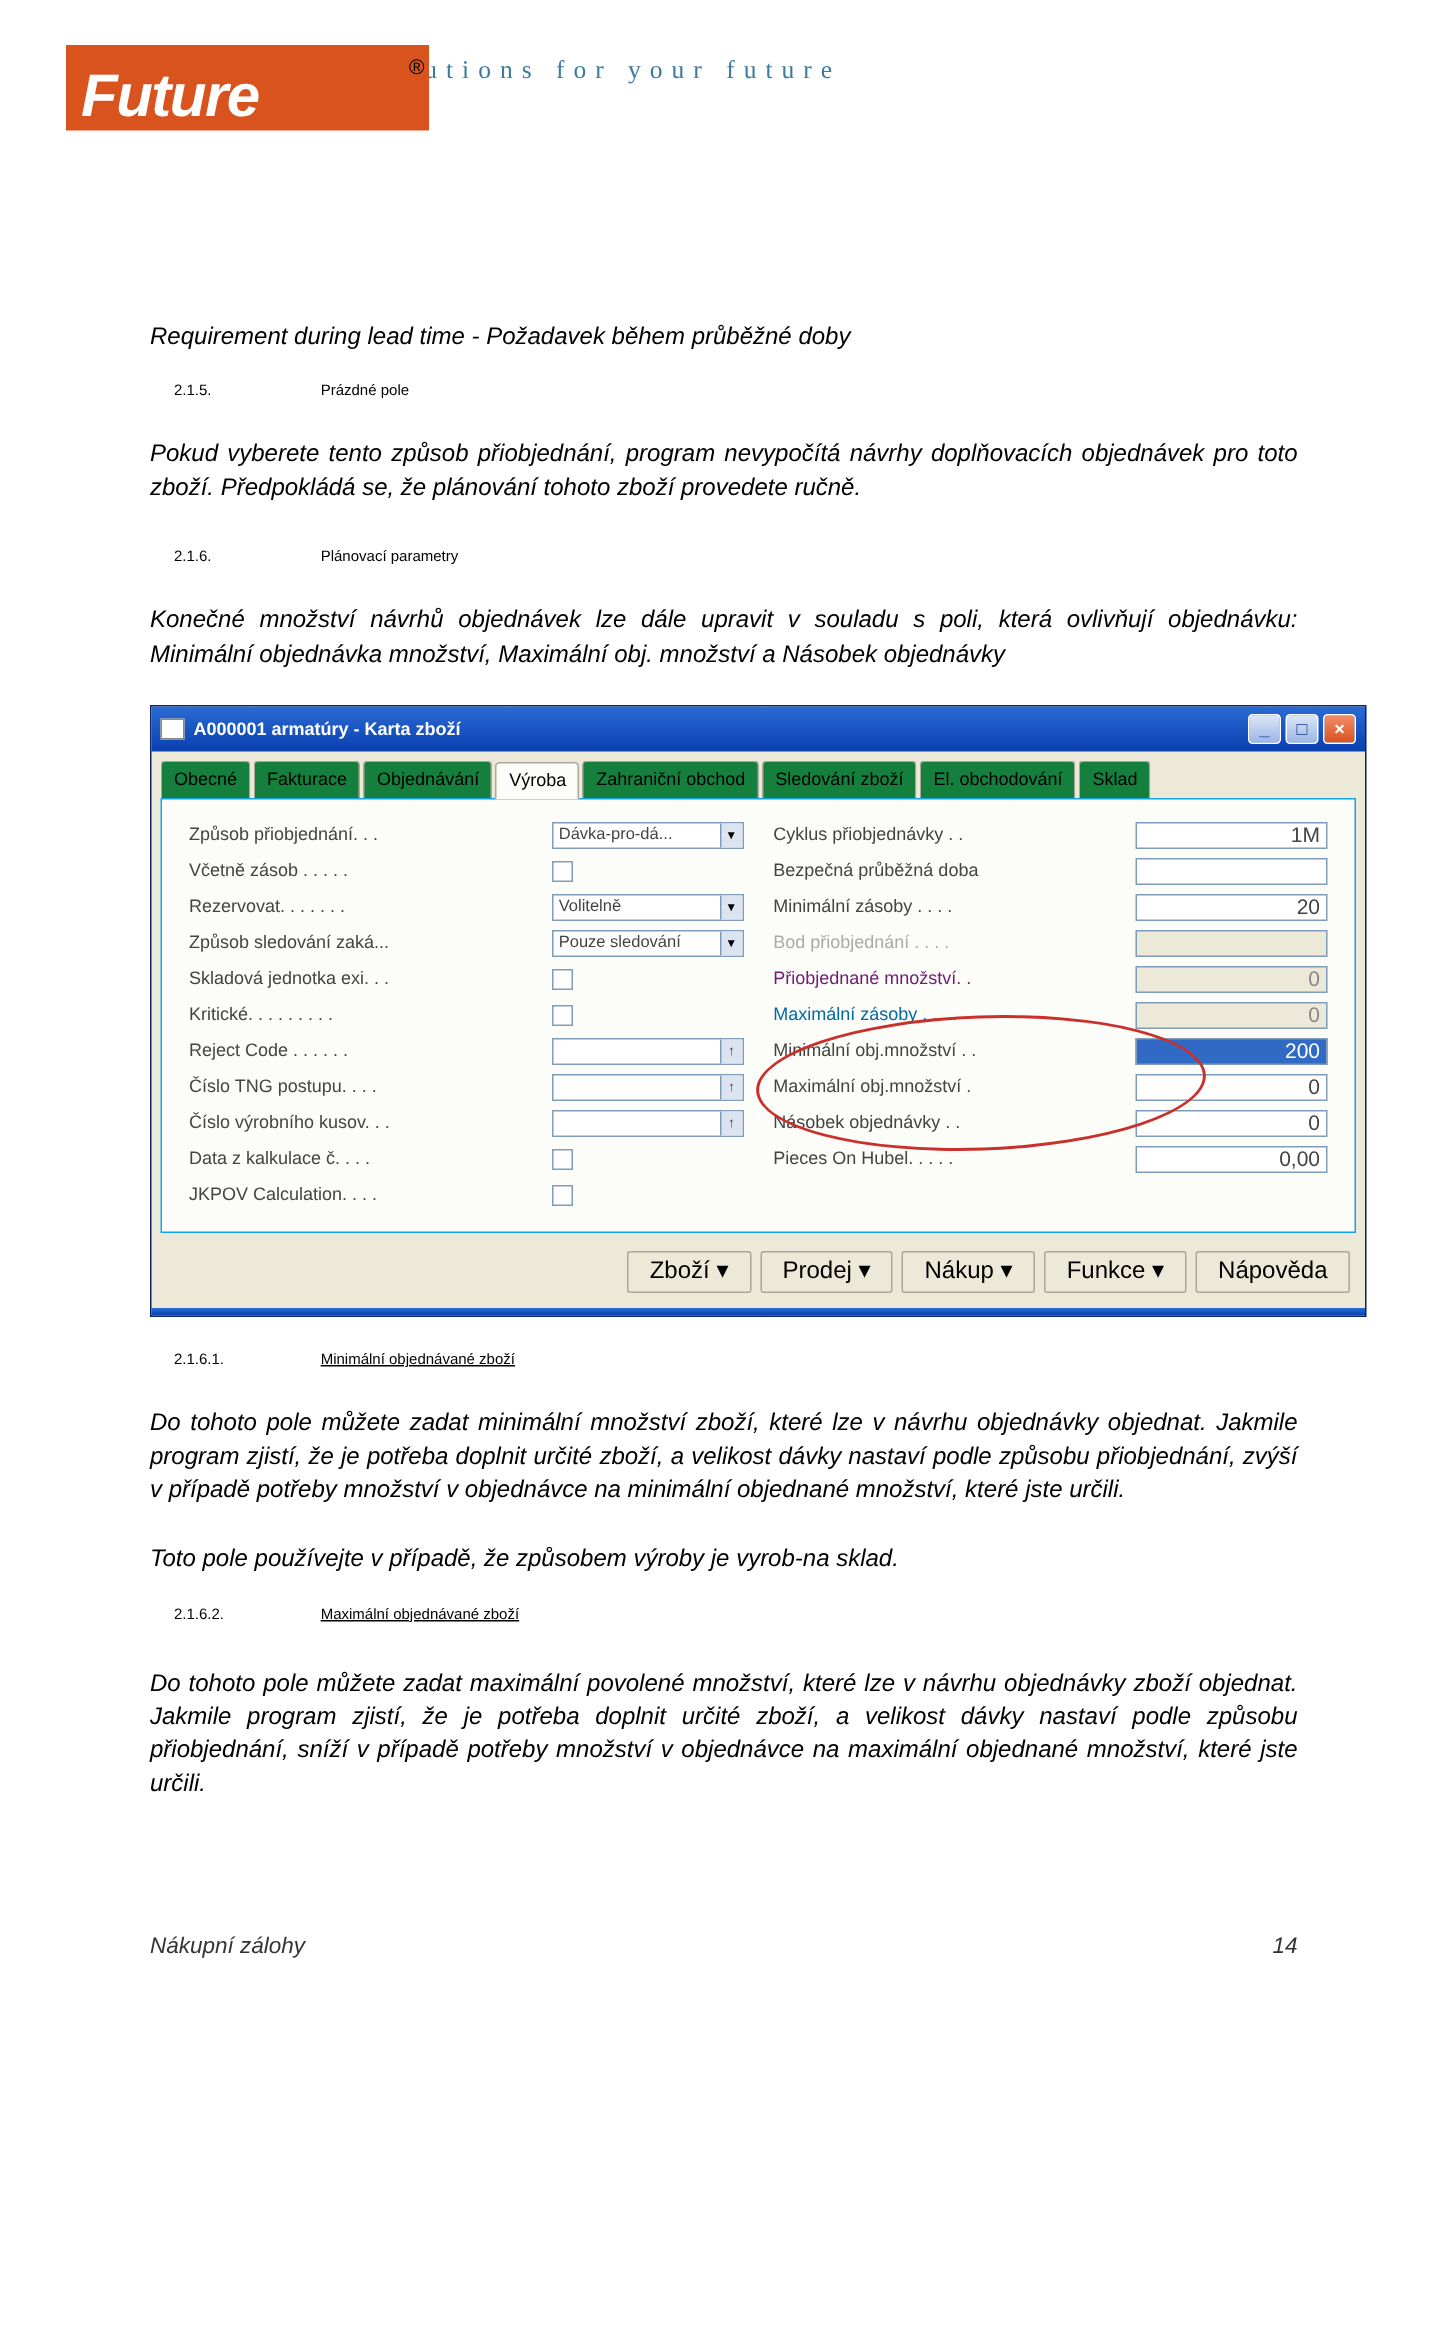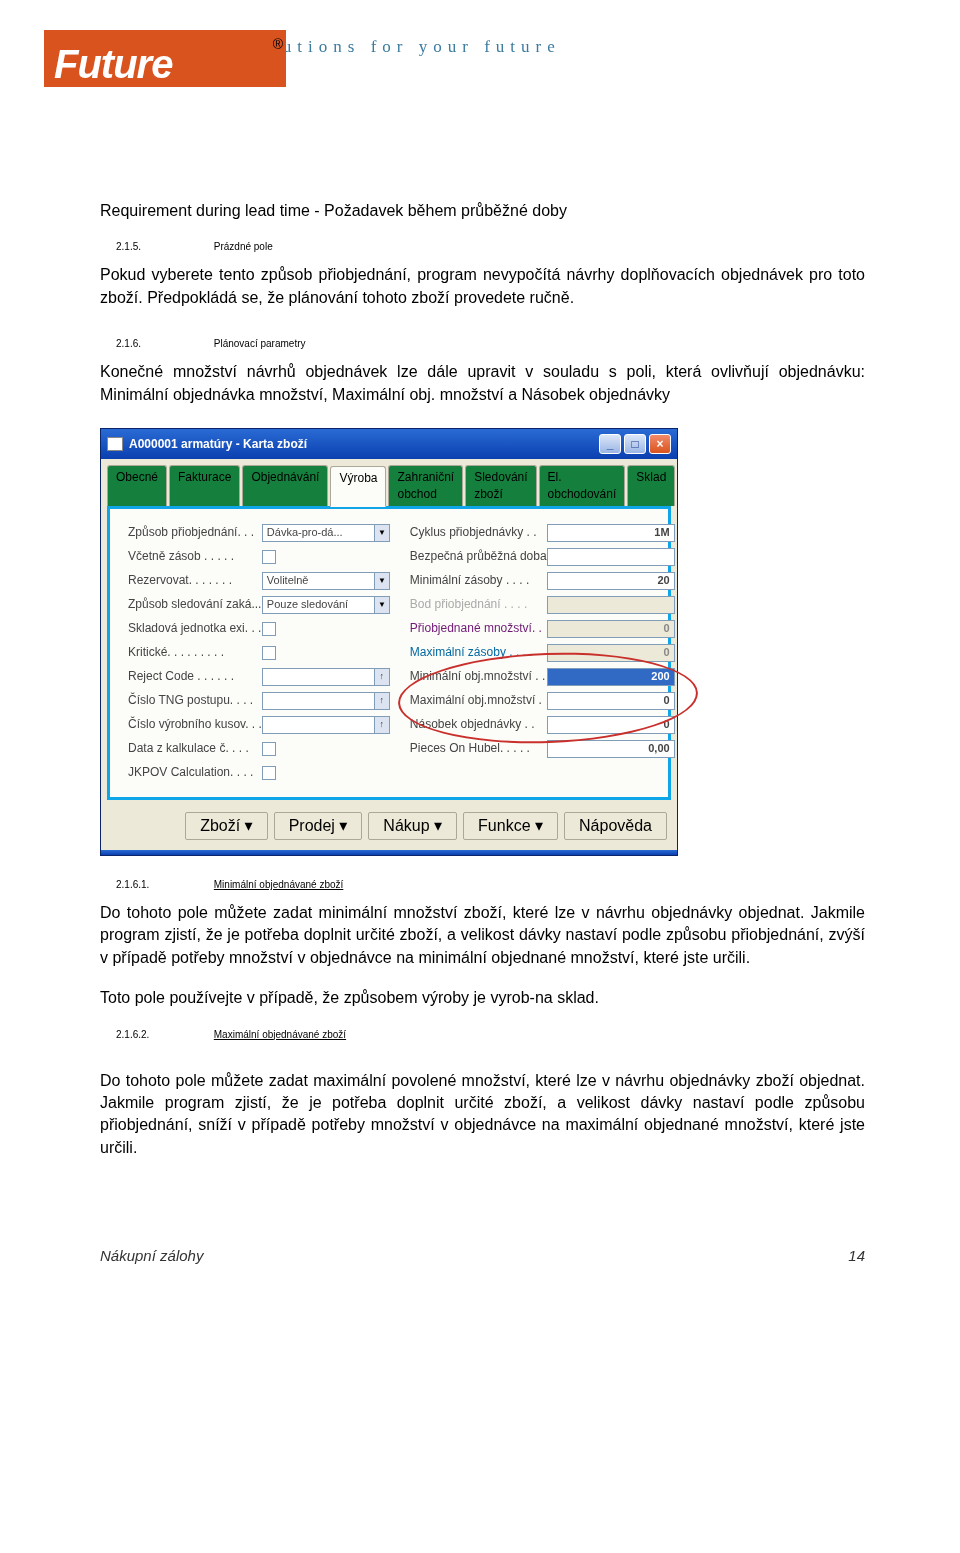--- a/index.html
+++ b/index.html
@@ -52,28 +52,28 @@
     font-size: 15px;
     letter-spacing: 9px;
     padding: 3px 0 3px 10px;
     font-family: Arial, sans-serif;
   }
   .content {
     padding: 30px 95px 30px 100px;
     font-size: 16px;
     line-height: 1.4;
   }
-  .content p { margin: 10px 0 18px 0; text-align: justify; }
+  .content p { margin: 24px 0 18px 0; text-align: justify; font-style: italic; }
   .sect-num { display: inline-block; min-width: 95px; }
   .sect-row { margin: 16px 0 8px 16px; font-size: 10px; }
   .underline { text-decoration: underline; }
 
   .win {
     border: 1px solid #0a246a;
-    width: 578px;
+    width: 811px;
     margin: 22px 0;
     font-family: Tahoma, Arial, sans-serif;
     font-size: 12px;
     background: #ece9d8;
   }
   .win-title {
     background: linear-gradient(#2a6bd4, #0a3fb0);
     color: #fff;
     padding: 5px 6px;
     display: flex;
@@ -98,37 +98,37 @@
   .tab {
     padding: 3px 8px;
     background: #15803d;
     border: 1px solid #aca899;
     border-bottom: none;
     border-radius: 3px 3px 0 0;
   }
   .tab.active { background: #fcfcf8; border-bottom: 1px solid #fcfcf8; position: relative; top:1px; }
   .form-panel {
     margin: 0 6px 6px 6px;
-    border: 3px solid #0ea5e9;
+    border: 1px solid #0ea5e9;
     background: #fcfcf8;
     padding: 12px 18px;
     display: flex;
     gap: 20px;
   }
   .col { flex: 1; font-size: 12px; color: #444; }
   .frow { display: flex; align-items: center; justify-content: space-between; height: 24px; }
   .flabel { flex: 1; white-space: nowrap; }
   .fval {
     width: 128px; height: 18px;
     border: 1px solid #7f9db9;
     background: #fff;
-    font-size: 11px;
+    font-size: 14px;
     padding: 0 4px;
     text-align: center;
-    display: flex; align-items: center; justify-content: flex-end; font-weight: bold;
+    display: flex; align-items: center; justify-content: flex-end;
   }
   .fval.disabled { background: #ece9d8; color: #888; }
   .fval.highlight { background: #316ac5; color: #fff; }
   .dd { width: 128px; height: 18px; border: 1px solid #7f9db9; background:#fff; display:flex; align-items:center; justify-content:space-between; padding-left:4px; font-size:11px;}
   .dd-btn { width: 15px; height: 16px; background: #dbe4f0; border-left:1px solid #7f9db9; display:flex;align-items:center;justify-content:center; font-size:8px; color:#000;}
   .chk { width: 14px; height: 14px; border: 1px solid #7f9db9; background:#fff; }
   .lookup { width:128px; height:18px; border:1px solid #7f9db9; background:#fff; display:flex; align-items:center; justify-content:flex-end;}
   .lookup-btn { width:15px;height:16px;background:#dbe4f0;border-left:1px solid #7f9db9;display:flex;align-items:center;justify-content:center;font-size:9px;}
   .ellipse-wrap { position: relative; }
   .ellipse {

